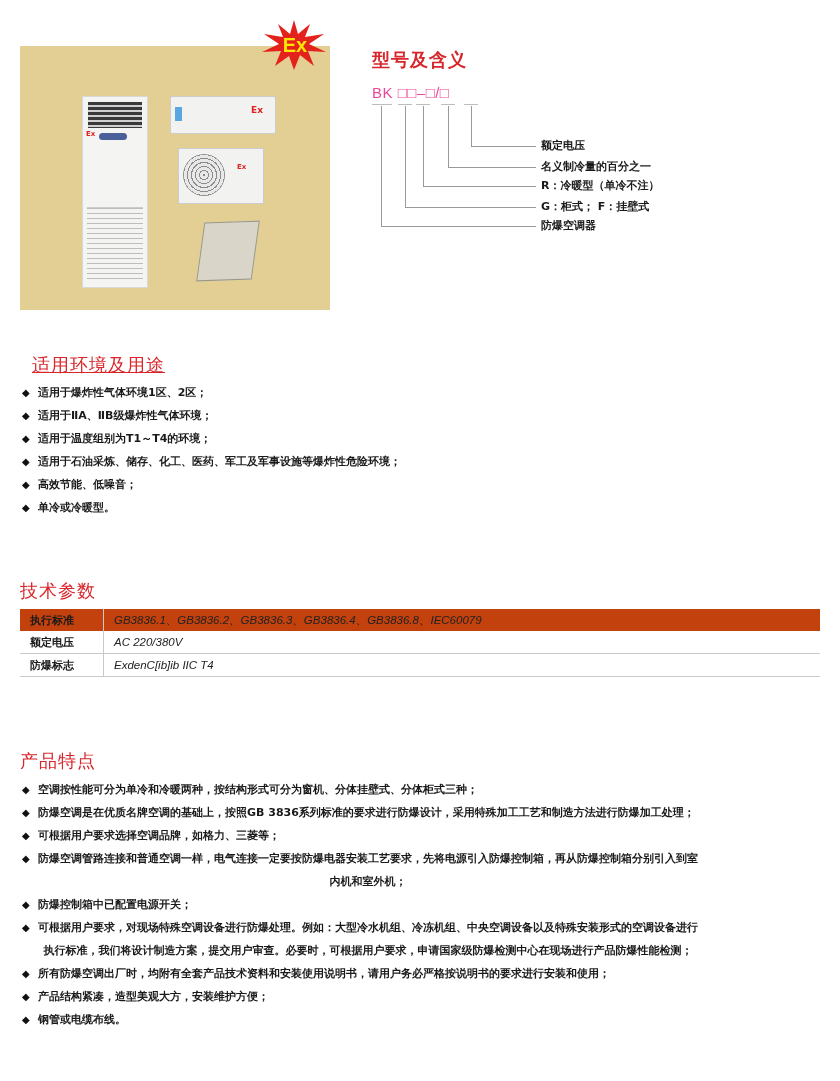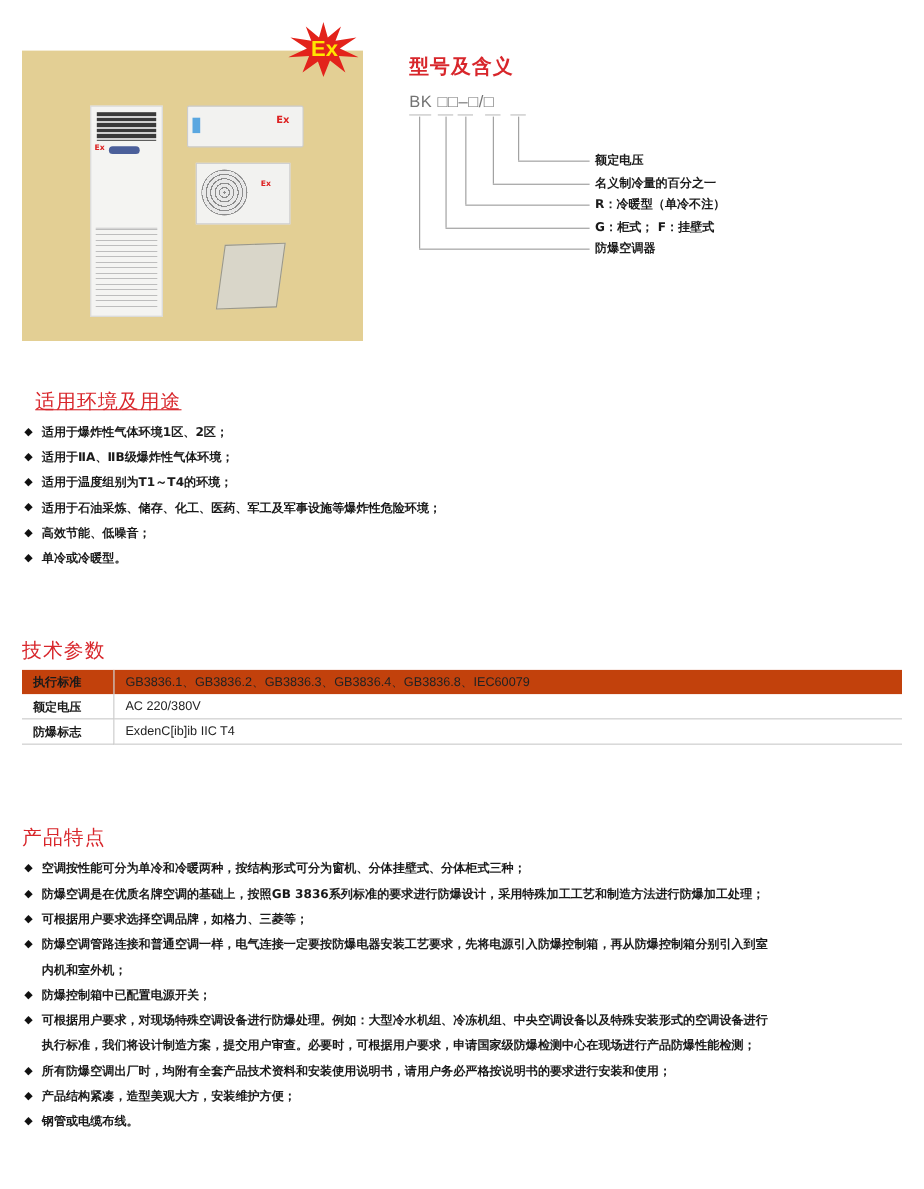--- a/index.html
+++ b/index.html
@@ -30,38 +30,38 @@
     .outdoor { left: 178px; top: 148px; width: 84px; height: 54px; background: #f2f2f0; border: 1px solid #ccc; }
     .outdoor .fan { position: absolute; left: 4px; top: 5px; width: 42px; height: 42px; border-radius: 50%;
       background: repeating-radial-gradient(circle, #8b8b8b 0 1px, #e8e8e8 1px 4px); }
     .outdoor .ex { position: absolute; left: 58px; top: 14px; font-size: 7px; color: #d22; font-weight: bold; }
     
     .ctrl-box { left: 200px; top: 222px; width: 54px; height: 56px; background: #d9d6c9; border: 1px solid #9b9888;
                 transform: skewY(-10deg) rotate(8deg); }
 
     
     .sec-title { color: #d8262b; font-size: 18px; font-family: "DejaVu Sans", sans-serif; letter-spacing: 1px; }
-    .model-code { left: 372px; top: 84px; font-size: 15px; font-family: "Liberation Sans", sans-serif; color: #737373; letter-spacing: 0.5px; }
+    .model-code { left: 372px; top: 84px; font-size: 15px; font-family: "Liberation Sans", sans-serif; color: #ec4899; letter-spacing: 0.5px; }
     .hline { height: 1px; background: #9a9a9a; }
     .vline { width: 1px; background: #9a9a9a; }
     .ul { height: 1px; background: #bdbdbd; }
     .legend-label { font-size: 11px; font-weight: bold; color: #1a1a1a; white-space: nowrap; line-height: 14px; }
 
     
     .bullets { left: 22px; }
     .bullet { position: relative; padding-left: 16px; font-size: 11px; font-weight: bold; line-height: 23px; white-space: nowrap; color: #1a1a1a; }
     .bullet .dia { position: absolute; left: 0; top: 0; font-size: 10px; color: #111; }
-    .bullet.cont { padding-left: 16px; }
+    .bullet.cont { padding-left: 16px; text-align: center; }
 
     
     .spec-table { left: 20px; top: 609px; width: 800px; border-collapse: collapse; font-size: 11px; }
     .spec-table td { height: 22px; padding: 0 0 0 10px; border-bottom: 1px solid #c9c9c9; }
     .spec-table td.k { width: 73px; font-weight: bold; border-right: 1px solid #c9c9c9; }
     .spec-table tr.head td { background: #c2410c; border-bottom: none; }
-    .spec-table td.v { font-family: "Liberation Sans", sans-serif; font-size: 11.5px; color: #222; }
+    .spec-table td.v { font-family: "Liberation Sans", sans-serif; font-size: 11.5px; color: #222; font-style: italic; }
   </style>
 </head>
 <body>
 
 <div class="abs photo"></div>
 <div class="abs floor-ac">
   <div class="grille-top"></div>
   <div class="badge-ex">Ex</div>
   <div class="panel"></div>
   <div class="grille-bot"></div>

